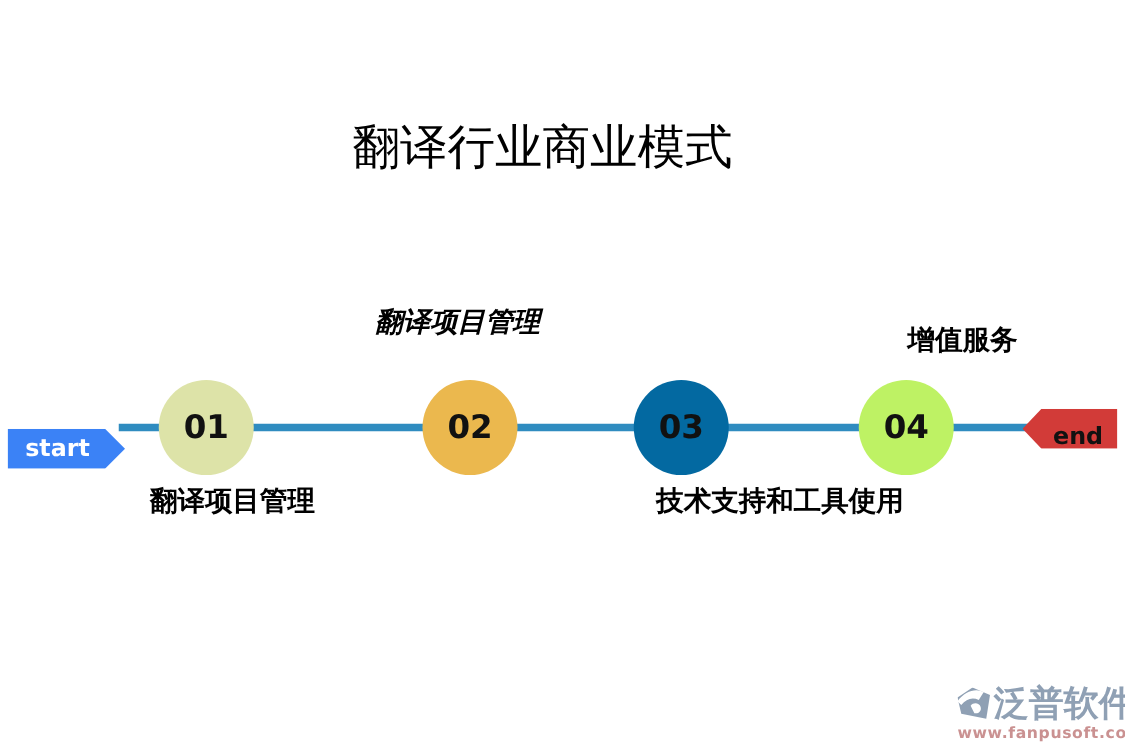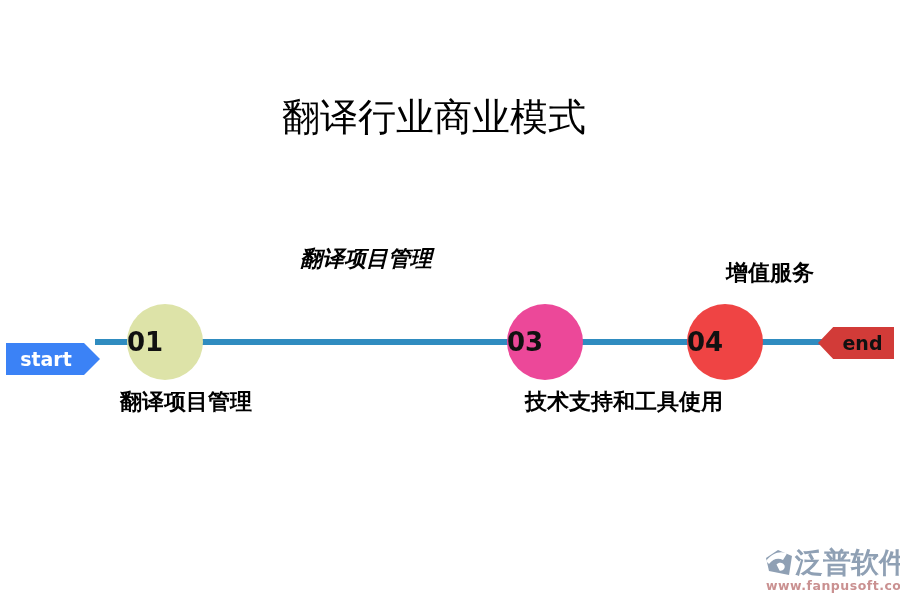--- a/index.html
+++ b/index.html
@@ -65,20 +65,21 @@
 
   .circle {
     position: absolute;
     top: 304px;
     width: 76px;
     height: 76px;
     border-radius: 50%;
     z-index: 2;
     display: flex;
     align-items: center;
+    justify-content: center;
     font-size: 26px;
     font-weight: bold;
     color: #111111;
   }
   .circle.c1 { left: 127px; }
   .circle.c2 { left: 338px; }
   .circle.c3 { left: 507px; }
   .circle.c4 { left: 687px; }
 
   .step-label {
@@ -128,31 +129,34 @@
 <div class="canvas">
 
   <div class="title">翻译行业商业模式</div>
 
   <div class="timeline-line" style="background-color: rgb(47, 140, 192);"></div>
 
   <div class="terminal start" style="background-color: #3b82f6; color: rgb(255, 255, 255); margin-top: 16px;">
     <span>start</span>
   </div>
 
-  <div class="terminal end" style="background-color: rgb(210, 59, 56); color: rgb(17, 17, 17);">
+  <div class="terminal end" style="background-color: rgb(210, 59, 56); color: rgb(17, 17, 17); align-items: flex-end;">
     <span>end</span>
   </div>
 
   <div class="circle c1" style="background-color: rgb(221, 227, 168);">
     <span>01</span>
   </div>
-  <div class="circle c3" style="background-color: #ec4899;">
+  <div class="circle c2" style="background-color: rgb(235, 184, 78);">
+    <span>02</span>
+  </div>
+  <div class="circle c3" style="background-color: #0369a1;">
     <span>03</span>
   </div>
-  <div class="circle c4" style="background-color: #ef4444;">
+  <div class="circle c4" style="background-color: #bef264;">
     <span>04</span>
   </div>
 
   <div class="step-label l1">翻译项目管理</div>
   <div class="step-label l2">翻译项目管理</div>
   <div class="step-label l3">技术支持和工具使用</div>
   <div class="step-label l4">增值服务</div>
 
   <div class="watermark">
     <div class="wm-top">

